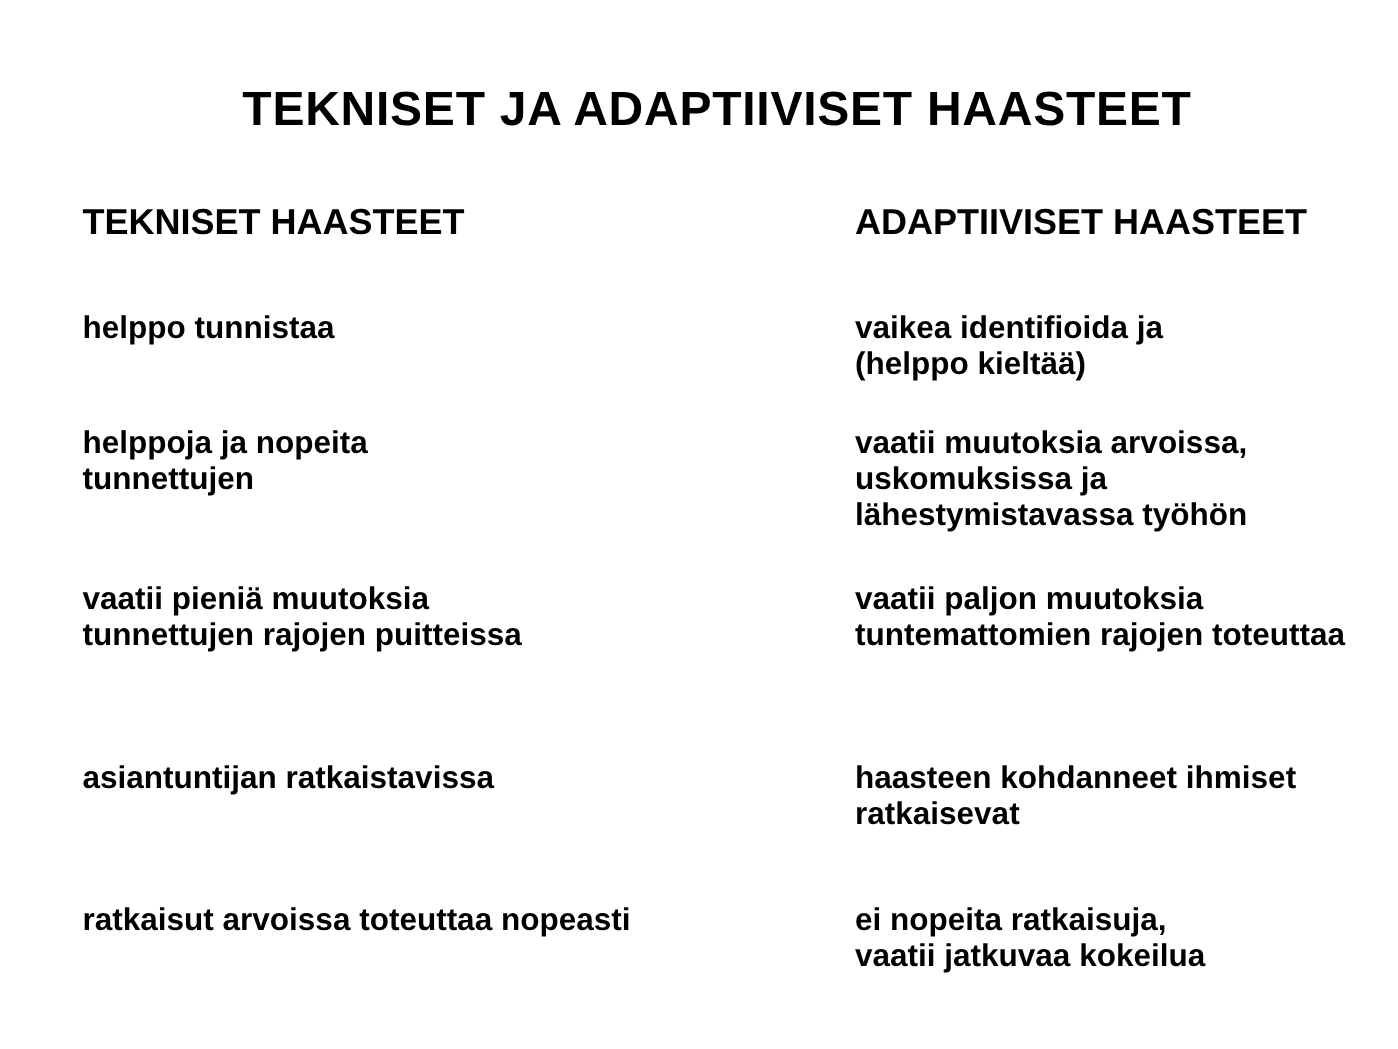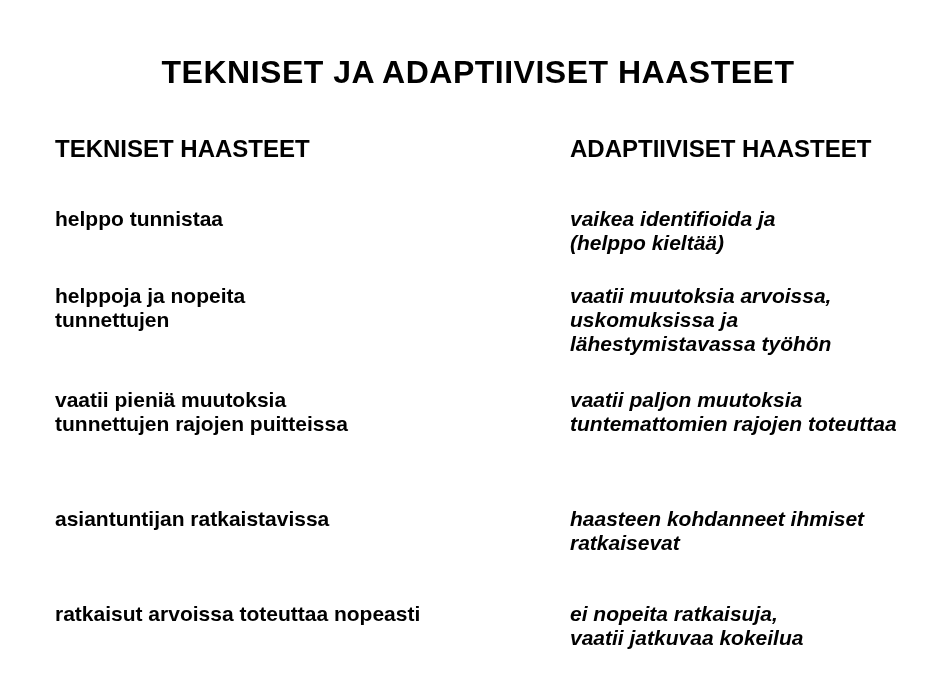--- a/index.html
+++ b/index.html
@@ -52,21 +52,21 @@
   .cell {
     position: absolute;
     top: 0;
     font-size: 21px;
     line-height: 24px;
     font-weight: bold;
     white-space: pre-line;
     margin-top: 14px;
   }
   .cell.left  { left: 55px;  width: 490px; }
-  .cell.right { left: 570px; width: 360px; font-style: italic; }
+  .cell.right { left: 570px; width: 360px; }
 </style>
 </head>
 <body>
 
 <div class="page">
 
   <h1 class="title">TEKNISET JA ADAPTIIVISET HAASTEET</h1>
 
   <div class="headers-row">
     <div class="col-header right">ADAPTIIVISET HAASTEET</div>

